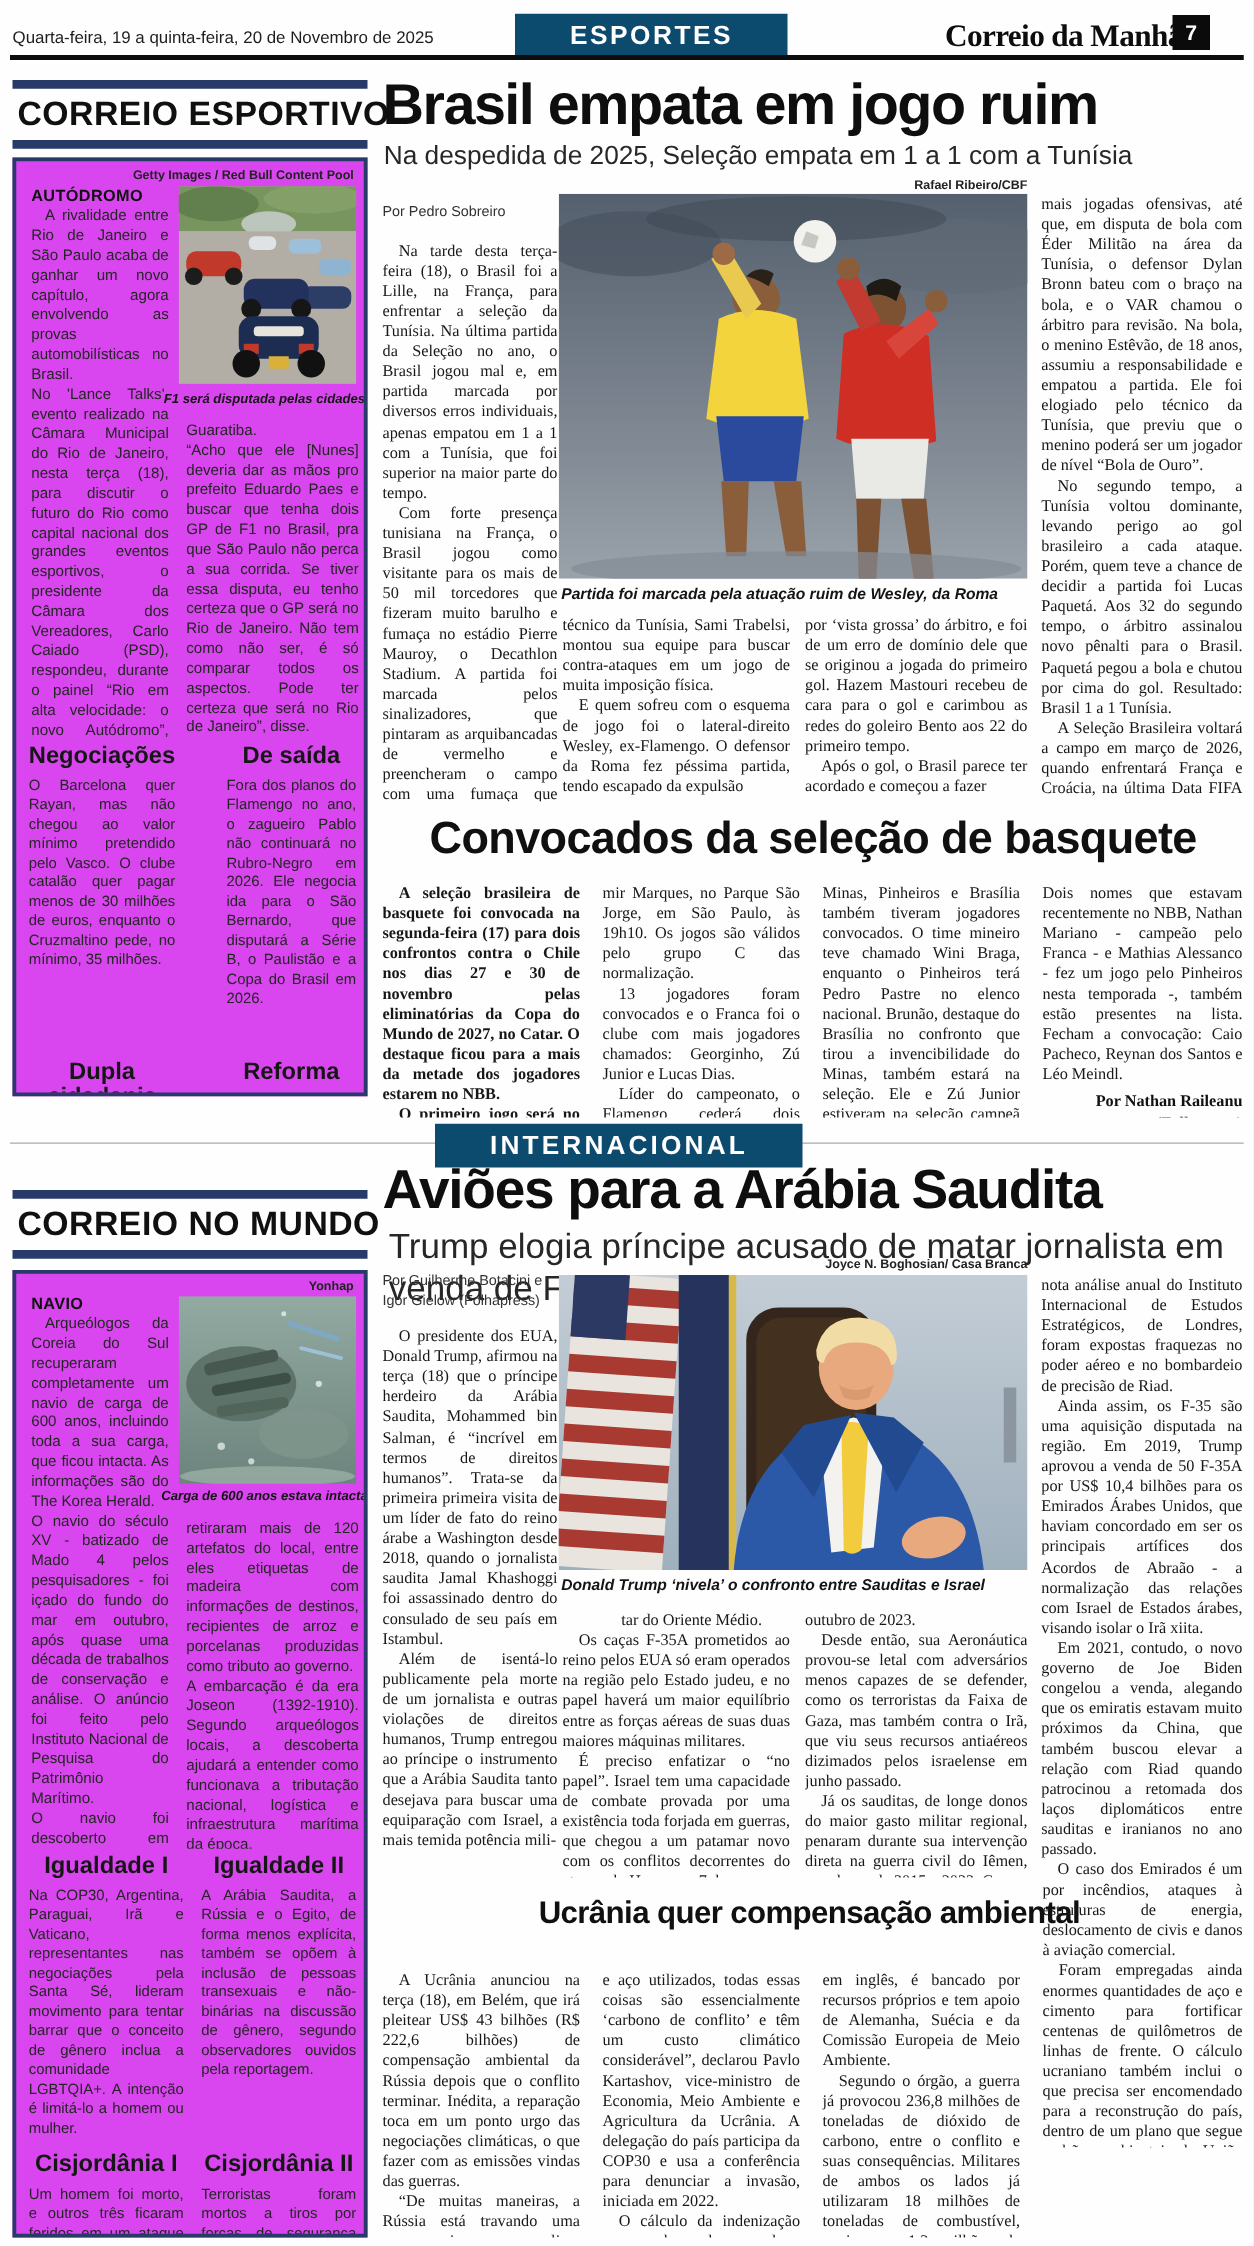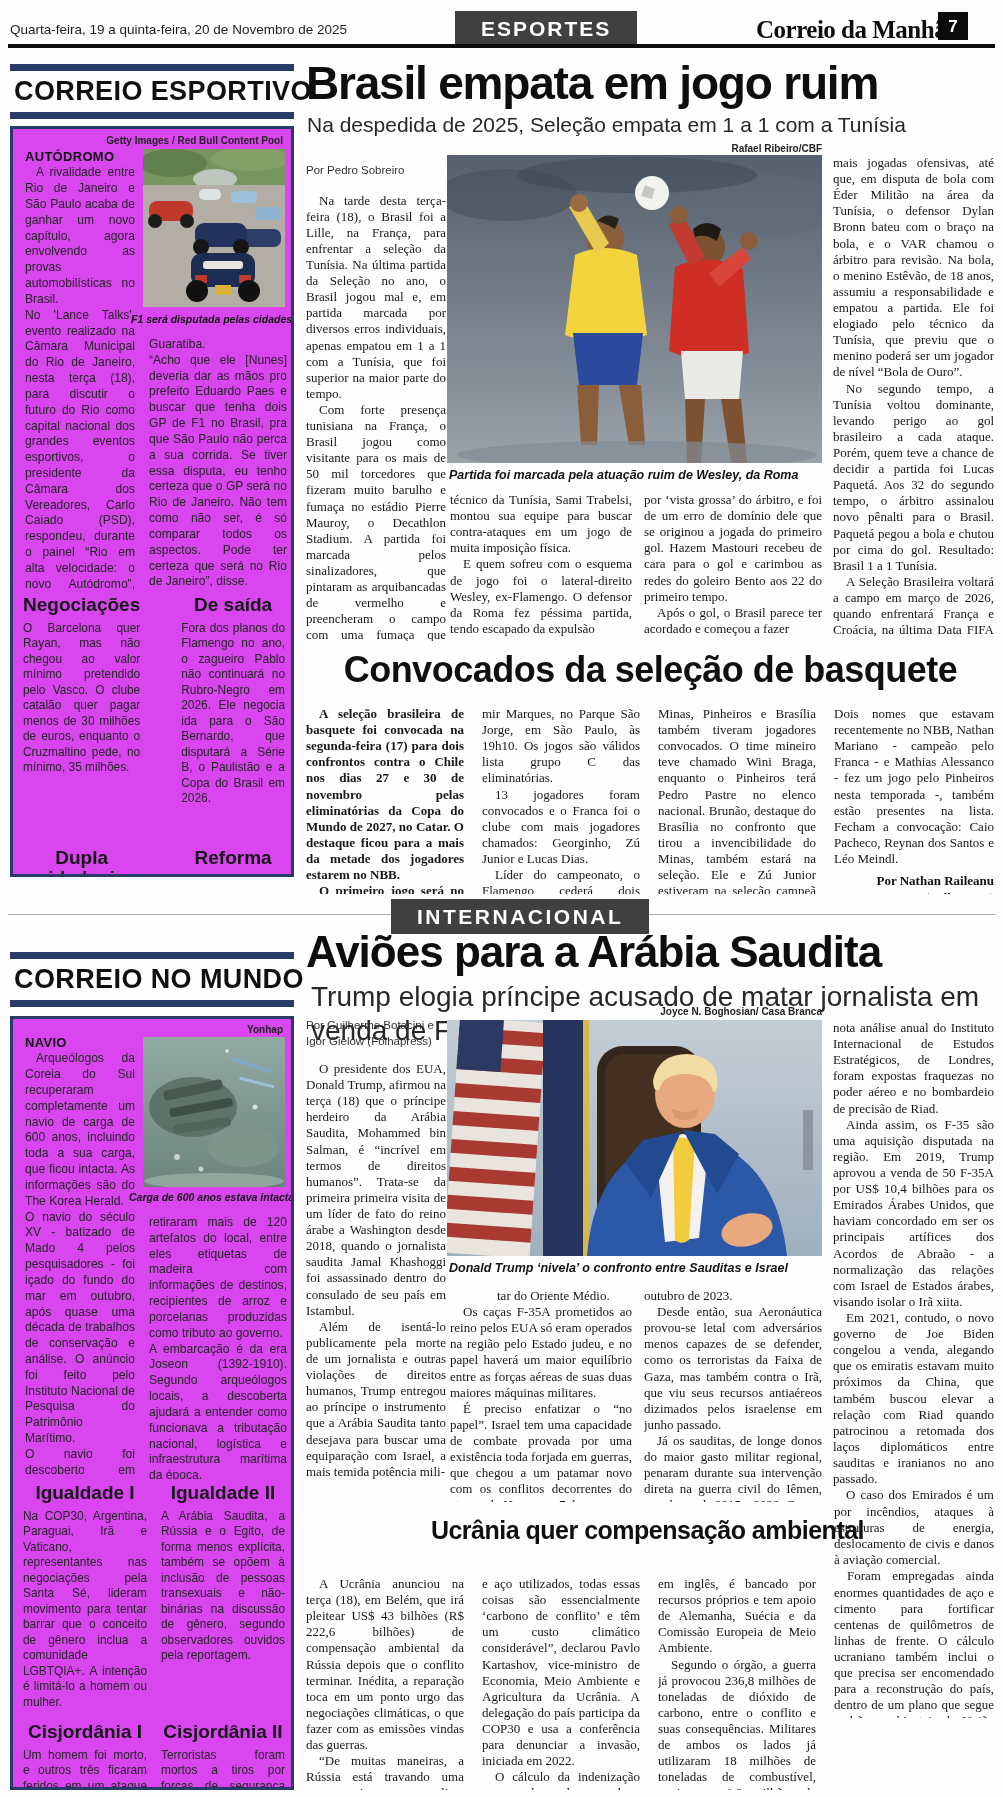--- a/index.html
+++ b/index.html
@@ -23,22 +23,22 @@
          overflow:hidden;hyphens:auto;}
   .mbody p{margin:0;text-indent:13px;}
   .brief h3{font:600 19px/1.05 "Liberation Sans",sans-serif;color:#161616;text-align:center;margin:0 0 6px 0;}
   .brief .btxt{font:400 11.9px/1.3 "Liberation Sans",sans-serif;color:#252525;text-align:justify;hyphens:auto;}
   .byline{font:400 11.5px/1.35 "Liberation Sans",sans-serif;color:#333;}
   .sig{font:bold 13px/1.3 "Liberation Serif",serif;color:#111;text-align:right;margin-top:6px;}
   .headline{font:700 46px/1 "Liberation Sans",sans-serif;letter-spacing:-1.2px;color:#0e0e0e;white-space:nowrap;}
   .headline2{font:700 44px/1 "Liberation Sans",sans-serif;letter-spacing:-1px;color:#0e0e0e;white-space:nowrap;}
   .headline3{font:600 36px/1 "Liberation Sans",sans-serif;letter-spacing:-.5px;color:#101010;text-align:center;white-space:nowrap;}
   .subtitle{font:400 21px/1.2 "Liberation Sans",sans-serif;color:#272727;}
-  .banner{background:#404040;color:#fff;font:700 21px/1 "Liberation Sans",sans-serif;
-          letter-spacing:2px;padding:7px 26px;display:inline-block;margin-left:43px;}
+  .banner{background:#0c4a6e;color:#fff;font:700 21px/1 "Liberation Sans",sans-serif;
+          letter-spacing:2px;padding:7px 44px;display:inline-block;}
   .pagenum{background:#0b0b0b;color:#fff;font:700 17px/1 "Liberation Sans",sans-serif;
            width:30px;height:28px;display:flex;align-items:center;justify-content:center;}
   .masthead{font:700 25px/1 "Liberation Serif",serif;color:#0d0d0d;letter-spacing:-.5px;}
   .datefield{font:400 13.5px/1.2 "Liberation Sans",sans-serif;color:#1d1d1d;}
   .photo{display:block;}
 </style>
 </head>
 <body>
 
 <div class="page">
@@ -176,21 +176,21 @@
     <p>No segundo tempo, a Tunísia voltou dominante, levando perigo ao gol brasileiro a cada ataque. Porém, quem teve a chance de decidir a partida foi Lucas Paquetá. Aos 32 do segundo tempo, o árbitro assinalou novo pênalti para o Brasil. Paquetá pegou a bola e chutou por cima do gol. Resultado: Brasil 1 a 1 Tunísia.</p>
     <p>A Seleção Brasileira voltará a campo em março de 2026, quando enfrentará França e Croácia, na última Data FIFA antes da Copa do Mundo 2026, que será disputada no México, Estados Unidos e Canadá.</p>
   </div>
 
   <div class="abs headline3" style="left:306px;top:652px;width:689px;">Convocados da seleção de basquete</div>
   <div class="abs mbody" style="left:306px;top:706px;width:158px;height:188px;font-weight:bold;">
     <p>A seleção brasileira de basquete foi convocada na segunda-feira (17) para dois confrontos contra o Chile nos dias 27 e 30 de novembro pelas eliminatórias da Copa do Mundo de 2027, no Catar. O destaque ficou para a mais da metade dos jogadores estarem no NBB.</p>
     <p>O primeiro jogo será no Chile, na cidade de Valdivia e o segundo será no Ginásio Wla-</p>
   </div>
   <div class="abs mbody" style="left:482px;top:706px;width:158px;height:188px;">
-    <p style="text-indent:0;">mir Marques, no Parque São Jorge, em São Paulo, às 19h10. Os jogos são válidos lista grupo C das eliminatórias.</p>
+    <p style="text-indent:0;">mir Marques, no Parque São Jorge, em São Paulo, às 19h10. Os jogos são válidos pelo grupo C das normalização.</p>
     <p>13 jogadores foram convocados e o Franca foi o clube com mais jogadores chamados: Georginho, Zú Junior e Lucas Dias.</p>
     <p>Líder do campeonato, o Flamengo cederá dois jogadores: Alexey e Gui Deodato.</p>
   </div>
   <div class="abs mbody" style="left:658px;top:706px;width:158px;height:188px;">
     <p style="text-indent:0;">Minas, Pinheiros e Brasília também tiveram jogadores convocados. O time mineiro teve chamado Wini Braga, enquanto o Pinheiros terá Pedro Pastre no elenco nacional. Brunão, destaque do Brasília no confronto que tirou a invencibilidade do Minas, também estará na seleção. Ele e Zú Junior estiveram na seleção campeã da Universíade.</p>
   </div>
   <div class="abs mbody" style="left:834px;top:706px;width:160px;height:188px;">
     <p style="text-indent:0;">Dois nomes que estavam recentemente no NBB, Nathan Mariano - campeão pelo Franca - e Mathias Alessanco - fez um jogo pelo Pinheiros nesta temporada -, também estão presentes na lista. Fecham a convocação: Caio Pacheco, Reynan dos Santos e Léo Meindl.</p>
     <div class="sig">Por Nathan Raileanu (Folhapress)</div>
   </div>

